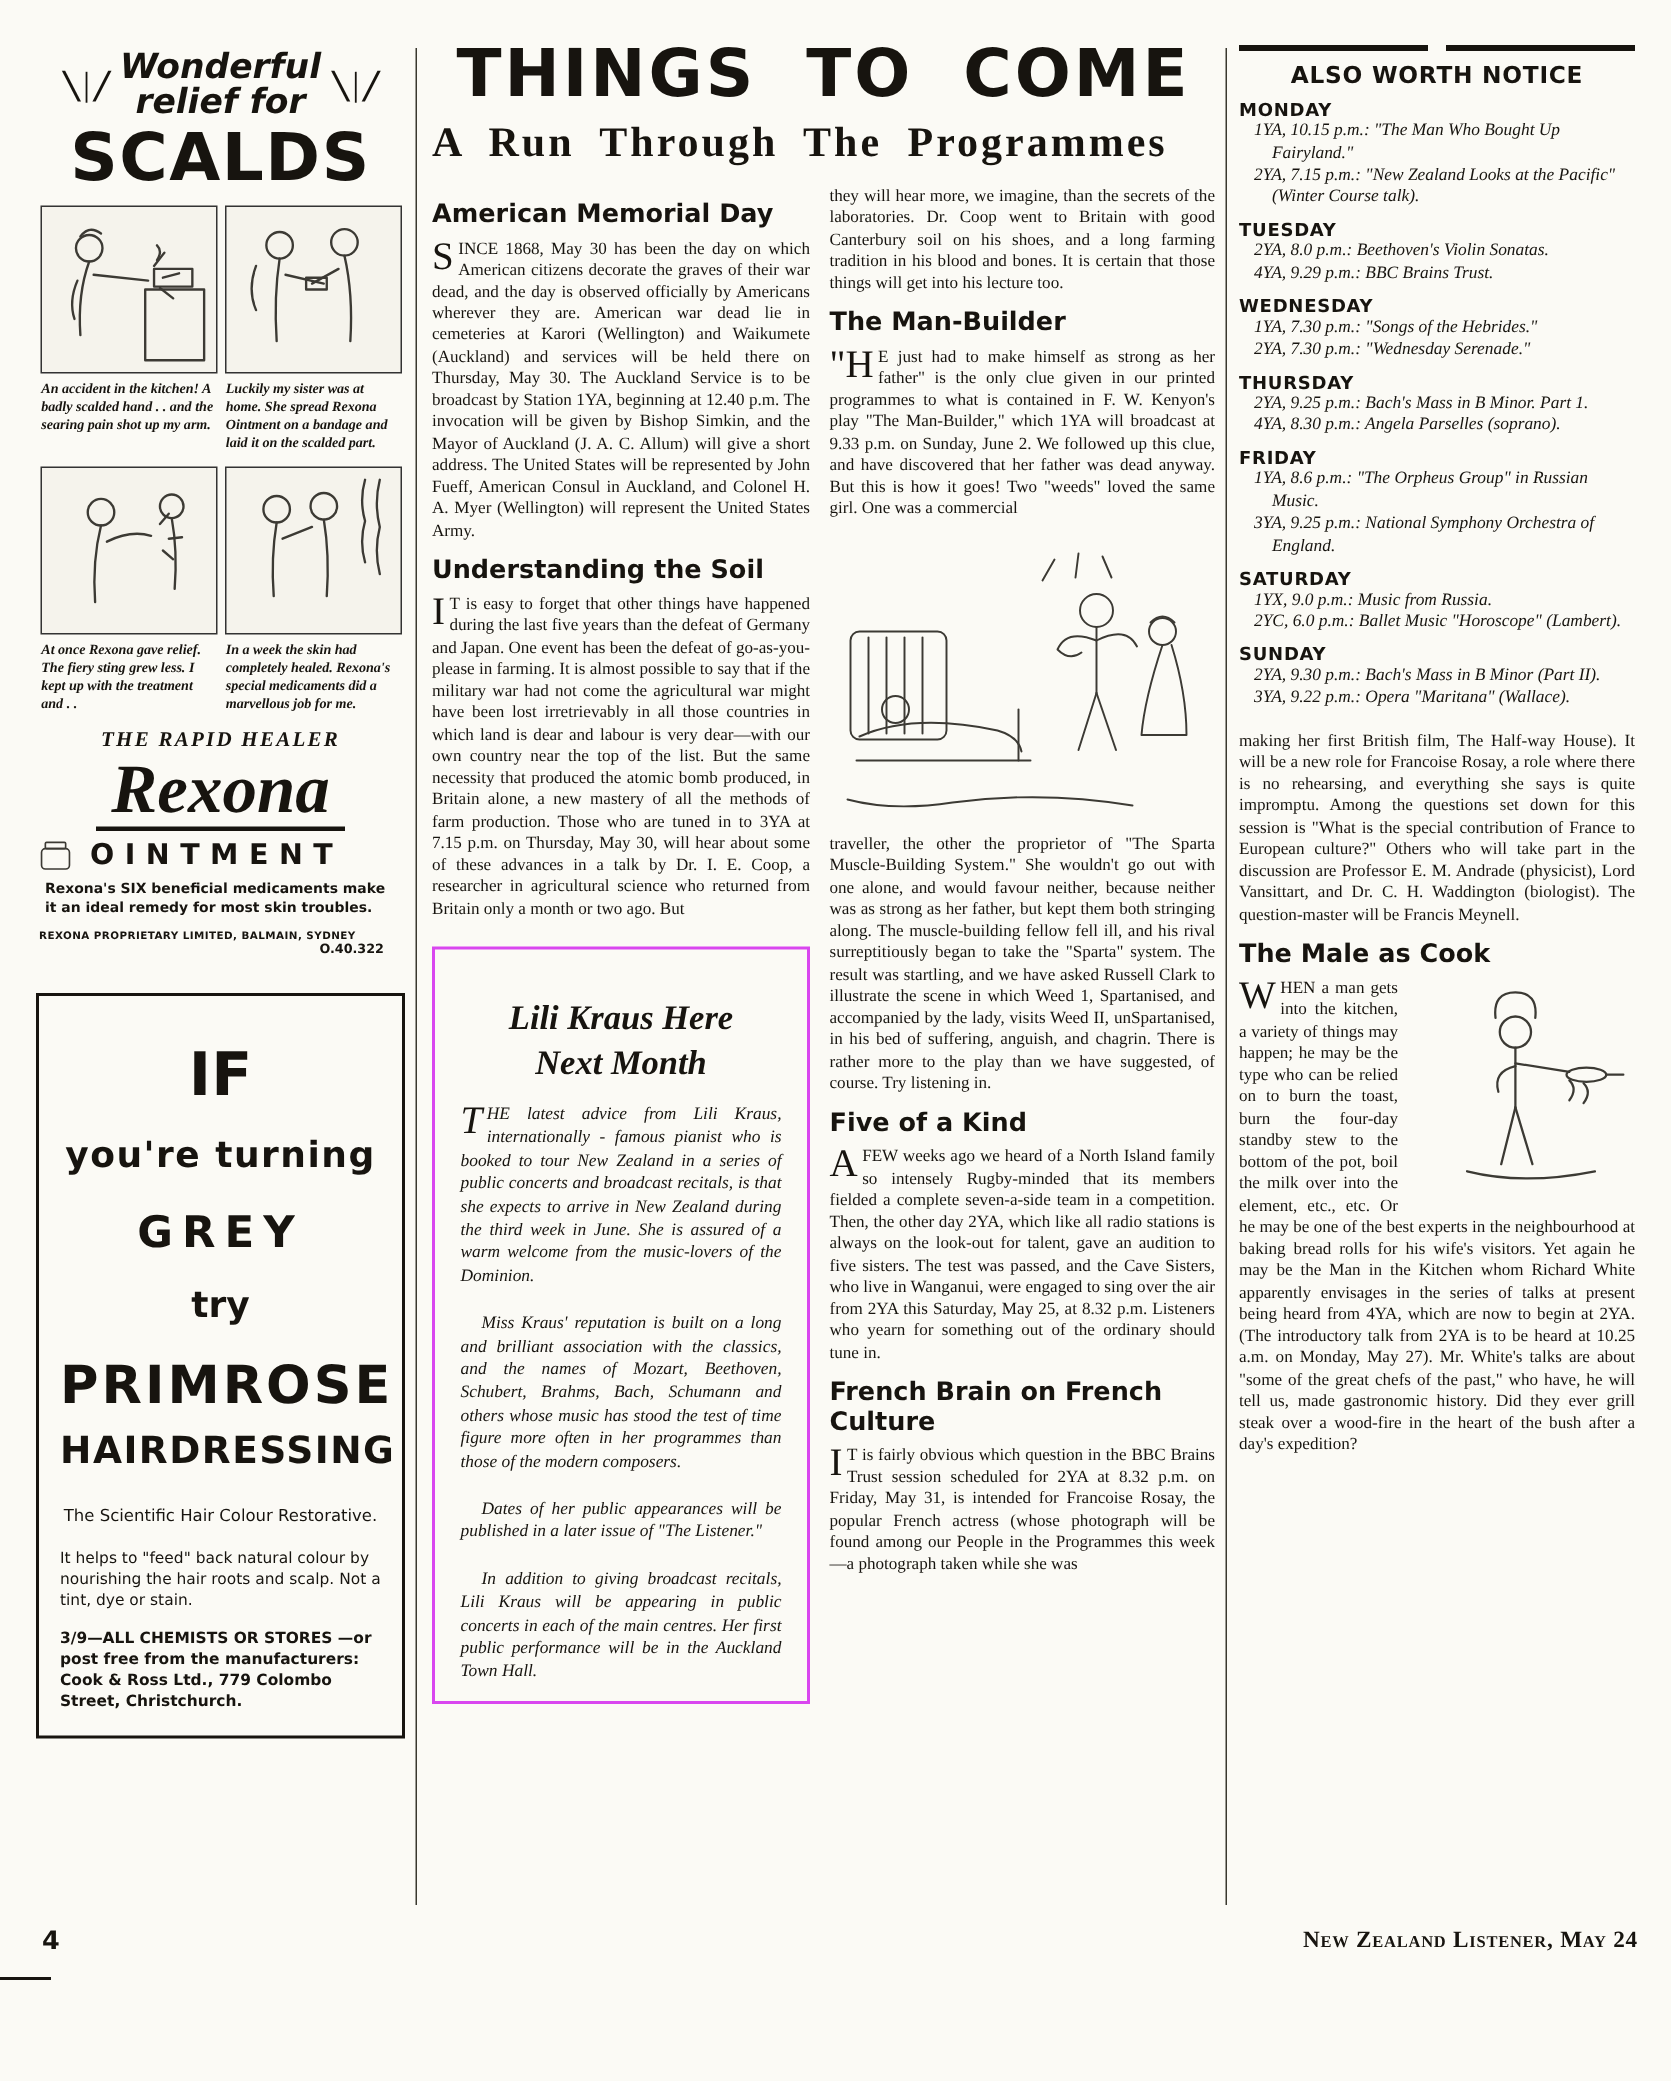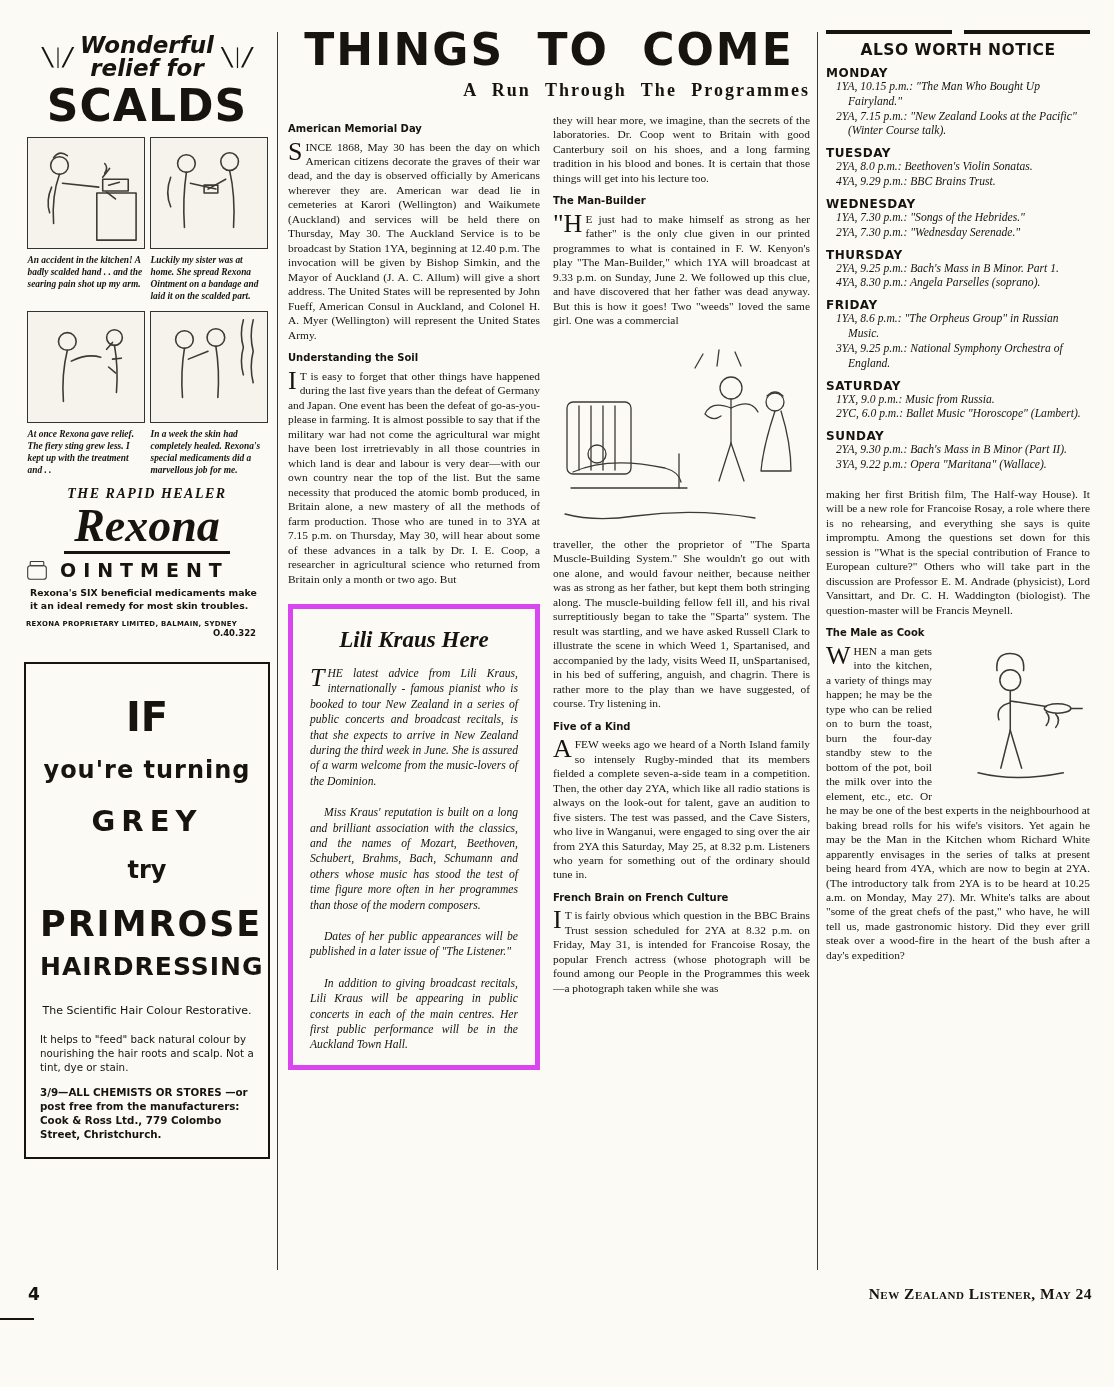--- a/index.html
+++ b/index.html
@@ -37,31 +37,31 @@
   .pr-try      { font-size:24px; font-weight:bold; margin-top:18px; }
   .pr-primrose { font-size:35px; font-weight:bold; margin-top:20px; letter-spacing:2px; }
   .pr-hair     { font-size:25px; font-weight:bold; margin-top:8px; letter-spacing:1px; }
   .pr-sub  { font-size:11px; margin-top:22px; line-height:1.4; }
   .pr-body { font-size:10.3px; margin-top:14px; text-align:left; line-height:1.38; }
   .pr-foot { font-size:10.3px; font-weight:bold; margin-top:10px; text-align:left; line-height:1.38; }
 
   
   .main-col { position:absolute; left:288px; top:28px; width:522px; }
   h1.title { font-family:"DejaVu Sans", sans-serif; font-weight:bold; font-size:44px; letter-spacing:2px; word-spacing:16px; text-align:center; line-height:1; }
-  h2.subtitle { font-family:"Liberation Serif", serif; font-weight:bold; font-size:18px; letter-spacing:2px; word-spacing:8px; text-align:right; margin-top:8px; }
+  h2.subtitle { font-family:"Liberation Serif", serif; font-weight:bold; font-size:28px; letter-spacing:2px; word-spacing:8px; text-align:left; margin-top:8px; }
   .cols { display:flex; gap:13px; margin-top:12px; }
   .colA { width:252px; }
   .colB { width:257px; }
-  h3.art-head { font-family:"DejaVu Sans", sans-serif; font-size:10px; font-weight:bold; margin:10px 0 5px; line-height:1.15; }
+  h3.art-head { font-family:"DejaVu Sans", sans-serif; font-size:17px; font-weight:bold; margin:10px 0 5px; line-height:1.15; }
   p.body { font-size:11.4px; line-height:1.27; text-align:justify; }
   p.dc::first-letter { float:left; font-size:26px; line-height:21px; padding:1px 3px 0 0; }
   figure.mb-fig { margin:8px 0 6px; }
   figure.mb-fig svg { width:257px; height:195px; display:block; }
 
-  .lili-box { border:5px solid #d946ef; padding:16px 17px 12px; margin-top:18px; }
+  .lili-box { border:2px solid #d946ef; padding:31px 17px 12px; margin-top:18px; }
   .lili-title { text-align:center; font-style:italic; font-weight:bold; font-size:23px; line-height:1.3; margin-bottom:11px; }
   .lili-box p { font-style:italic; font-size:11.6px; line-height:1.33; text-align:justify; }
   .lili-box p.ind { text-indent:14px; margin-top:16px; }
 
   
   .right-col { position:absolute; left:826px; top:30px; width:264px; }
   .notice-top { display:flex; gap:12px; margin-bottom:7px; }
   .notice-top span { flex:1; height:4px; background:#17140f; }
   .notice-title { font-family:"DejaVu Sans", sans-serif; font-weight:bold; font-size:15.5px; text-align:center; letter-spacing:0.5px; margin-bottom:3px; }
   .sched-day { font-family:"DejaVu Sans", sans-serif; font-weight:bold; font-size:12px; letter-spacing:0.5px; margin-top:7px; }
@@ -205,20 +205,21 @@
       </section>
 
       <section>
         <h3 class="art-head">Understanding the Soil</h3>
         <p class="body dc">IT is easy to forget that other things have happened during the last five years than the defeat of Germany and Japan. One event has been the defeat of go-as-you-please in farming. It is almost possible to say that if the military war had not come the agricultural war might have been lost irretrievably in all those countries in which land is dear and labour is very dear—with our own country near the top of the list. But the same necessity that produced the atomic bomb produced, in Britain alone, a new mastery of all the methods of farm production. Those who are tuned in to 3YA at 7.15 p.m. on Thursday, May 30, will hear about some of these advances in a talk by Dr. I. E. Coop, a researcher in agricultural science who returned from Britain only a month or two ago. But</p>
       </section>
 
       <div class="lili-box">
         <div class="lili-title">
           <div>Lili Kraus Here</div>
+          <div>Next Month</div>
         </div>
         <p class="dc">THE latest advice from Lili Kraus, internationally - famous pianist who is booked to tour New Zealand in a series of public concerts and broadcast recitals, is that she expects to arrive in New Zealand during the third week in June. She is assured of a warm welcome from the music-lovers of the Dominion.</p>
         <p class="ind">Miss Kraus' reputation is built on a long and brilliant association with the classics, and the names of Mozart, Beethoven, Schubert, Brahms, Bach, Schumann and others whose music has stood the test of time figure more often in her programmes than those of the modern composers.</p>
         <p class="ind">Dates of her public appearances will be published in a later issue of "The Listener."</p>
         <p class="ind">In addition to giving broadcast recitals, Lili Kraus will be appearing in public concerts in each of the main centres. Her first public performance will be in the Auckland Town Hall.</p>
       </div>
     </div>
 
     <div class="colB">
       <p class="body">they will hear more, we imagine, than the secrets of the laboratories. Dr. Coop went to Britain with good Canterbury soil on his shoes, and a long farming tradition in his blood and bones. It is certain that those things will get into his lecture too.</p>

